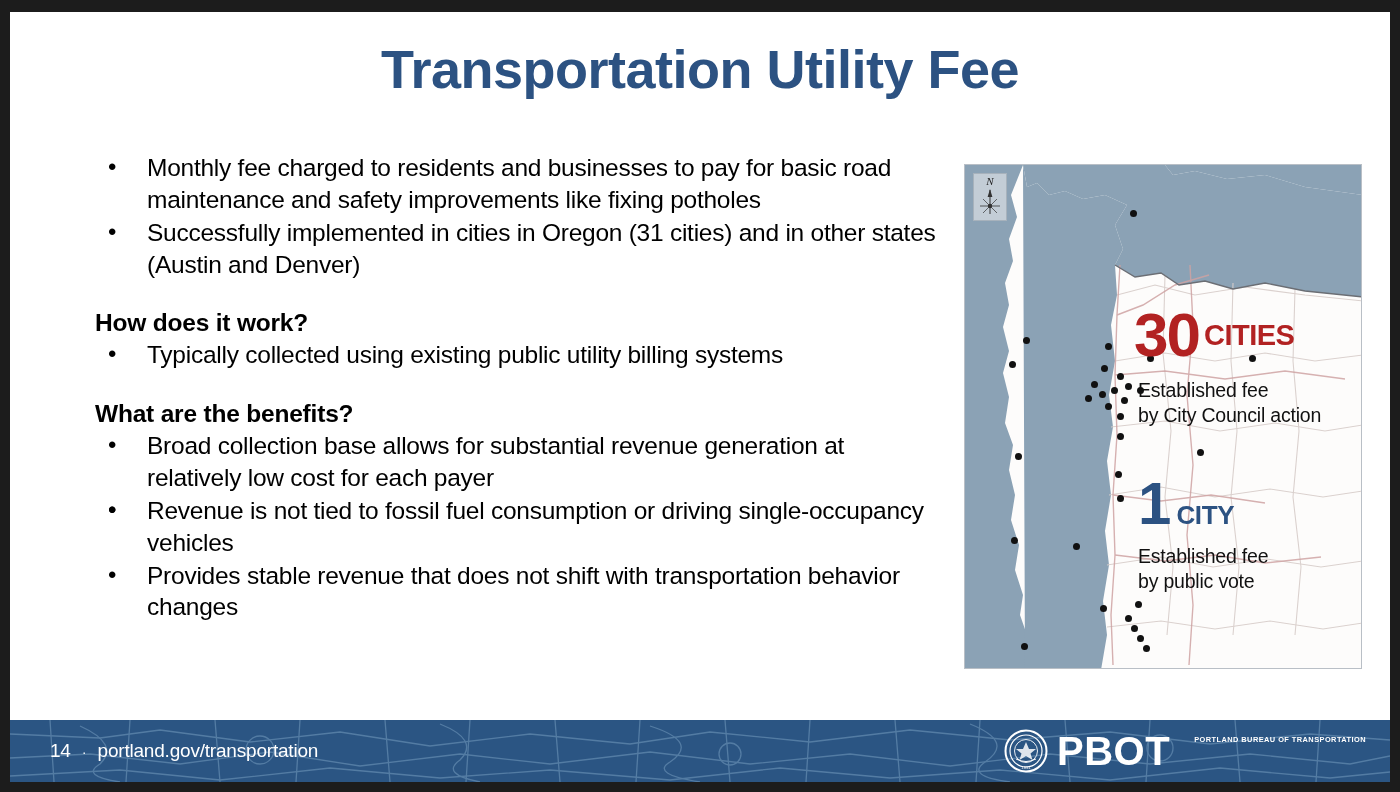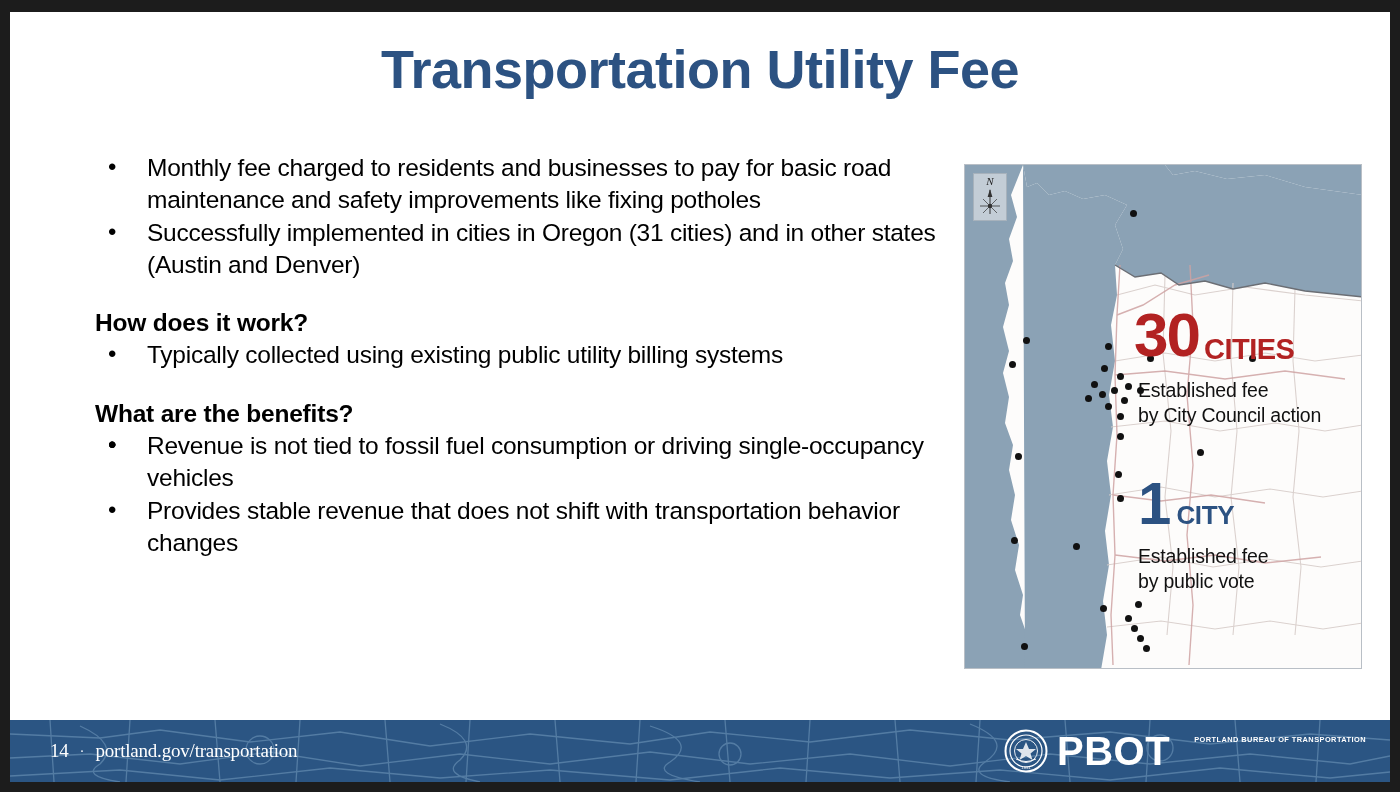--- a/index.html
+++ b/index.html
@@ -97,21 +97,21 @@
     color: #222;
     line-height: 14px;
   }
 
   .city-dot { position: absolute; width: 7px; height: 7px;
               background: #111; border-radius: 50%; }
 
   
   #stat-30 {
     position: absolute; left: 1124px; top: 292px;
-    display: flex; align-items: flex-end;
+    display: flex; align-items: center;
   }
   #stat-30 .big { font-size: 62px; font-weight: bold; color: #b22222;
                   letter-spacing: -2px; line-height: 1; }
   #stat-30 .unit { font-size: 29px; font-weight: bold; color: #b22222;
                    letter-spacing: -0.5px; margin-left: 5px; }
   #desc-30 {
     position: absolute; left: 1128px; top: 366px;
     font-size: 19.5px; line-height: 1.30; color: #111;
     letter-spacing: -0.2px;
   }
@@ -138,21 +138,20 @@
     overflow: hidden;
   }
   #footer-map { position: absolute; left: 0; top: 0; width: 1380px; height: 62px;
                 opacity: 0.35; }
   #footer-text {
     position: absolute; left: 40px; top: 50%;
     transform: translateY(-50%);
     color: #ffffff; font-size: 19px; letter-spacing: -0.2px;
     display: flex; align-items: center; gap: 11px;
     white-space: nowrap;
-    font-family: Liberation Serif, serif;
   }
   #footer-text .sep { font-size: 15px; opacity: 0.9; }
 
   #logo {
     position: absolute; right: 24px; top: 50%;
     transform: translateY(-50%);
     display: flex; align-items: center; gap: 9px;
   }
   #seal { width: 44px; height: 44px; flex: none; }
   #logo-type { display: flex; flex-direction: row; }
@@ -199,20 +198,21 @@
       </div>
     </div>
 
     <div class="sec-gap"></div>
 
     <div>
       <div class="sec-heading">What are the benefits?</div>
       <div class="bullets">
         <div class="bullet">
           <span class="dot">•</span>
+          <span>Broad collection base allows for substantial revenue generation at relatively low cost for each payer</span>
         </div>
         <div class="bullet">
           <span class="dot">•</span>
         </div>
         <div class="bullet">
           <span class="dot">•</span>
           <span>Revenue is not tied to fossil fuel consumption or driving single-occupancy vehicles</span>
         </div>
         <div class="bullet">
           <span class="dot">•</span>

